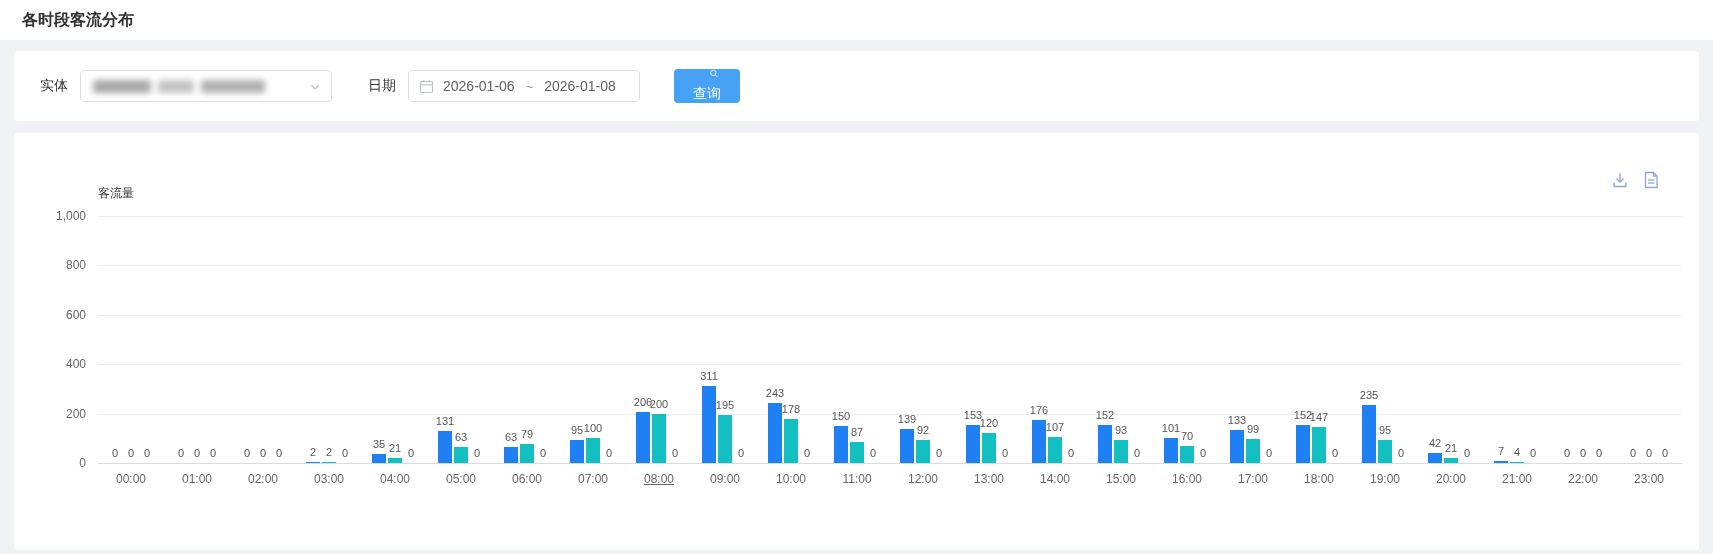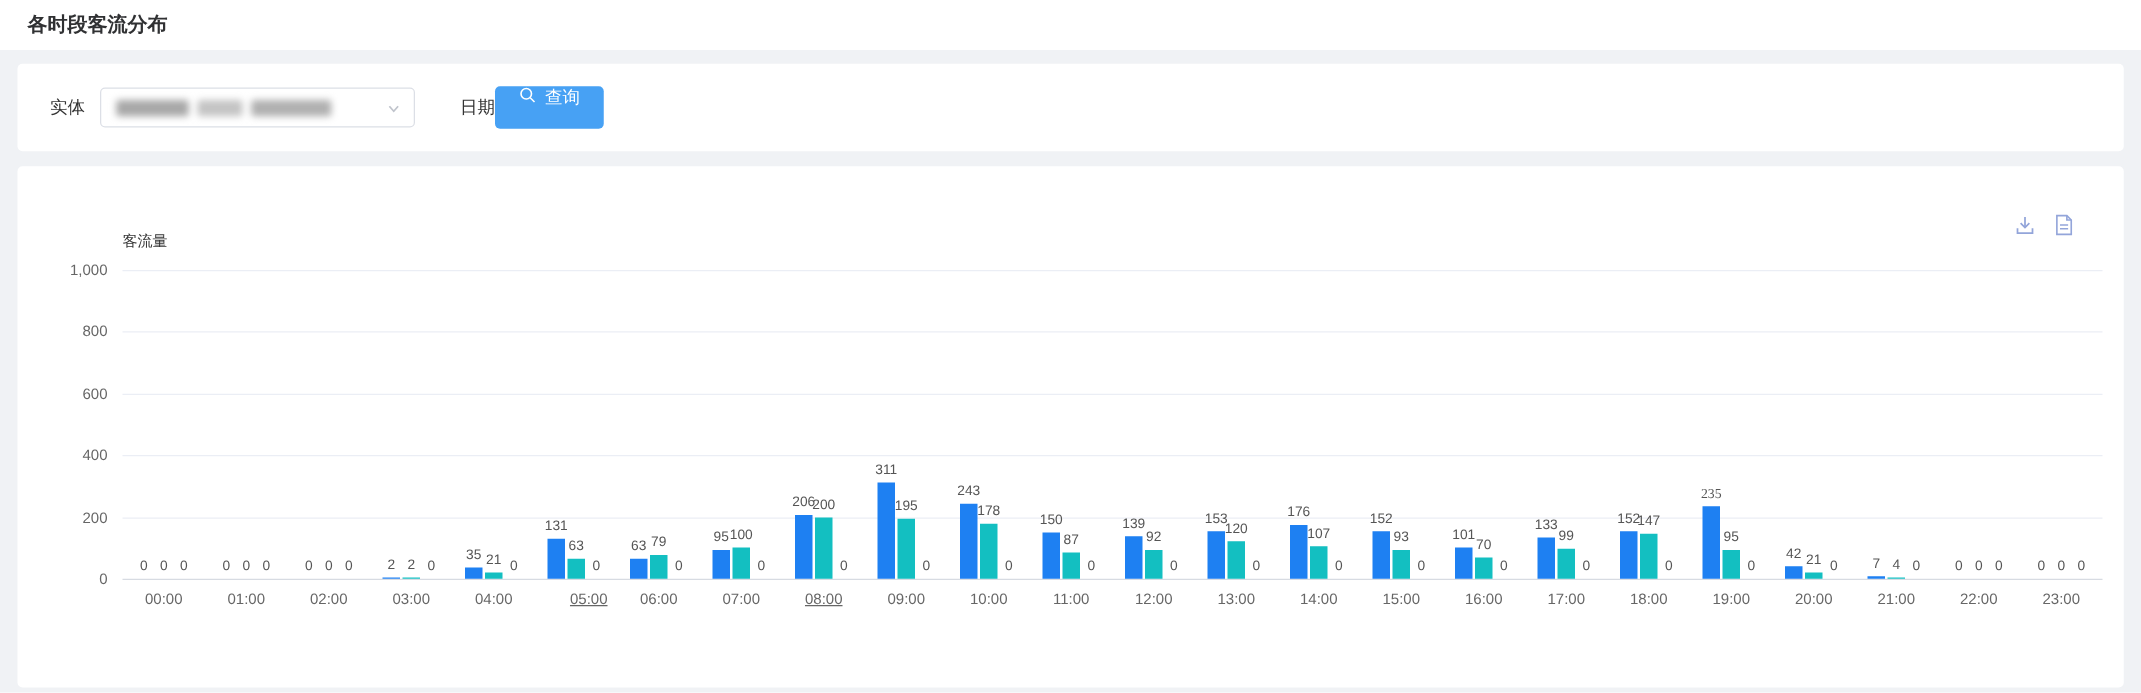--- a/index.html
+++ b/index.html
@@ -33,24 +33,25 @@
   .flabel.date { margin-left:36px; }
   .daterange {
     width:232px; height:32px; margin-left:12px;
     border:1px solid #dcdfe6; border-radius:4px; background:#fff;
     display:flex; align-items:center; padding:0 10px; gap:9px; cursor:pointer;
   }
   .daterange .dval { font-size:14px; color:#606266; }
   .daterange .sep { font-size:13px; color:#909399; padding:0 2px; }
 
   .query-btn {
-    height:34px; padding:0 19px;
+    margin-left:34px; height:34px; padding:0 19px;
     border:none; border-radius:4px; color:#fff; font-size:14px;
-    display:flex; align-items:flex-start; gap:7px; cursor:pointer;
+    display:flex; align-items:flex-end; gap:7px; cursor:pointer;
     font-family:inherit;
+    flex-direction:column;
   }
 
   
   .chart-card { margin-top:12px; height:417px; position:relative; }
   .chart-tools { position:absolute; top:38px; right:40px; display:flex; gap:14px; }
   .tool-icon { cursor:pointer; }
 
   .y-axis-title { position:absolute; left:84px; top:52px; font-size:12px; color:#333; }
 
   .plot { position:absolute; left:84px; top:83px; width:1584px; height:247px; }
@@ -79,20 +80,31 @@
         <i></i>
         <i></i>
         <i></i>
       </span>
     <svg class="chev" width="12" height="12" viewBox="0 0 12 12">
       <polyline points="2.5,4 6,8 9.5,4" fill="none" stroke="#c0c4cc" stroke-width="1.4"></polyline>
     </svg>
   </div>
 
   <span class="flabel date">日期</span>
+  <div class="daterange">
+    <svg width="15" height="15" viewBox="0 0 15 15">
+      <rect x="1.5" y="2.5" width="12" height="11" rx="1" fill="none" stroke="#c0c4cc" stroke-width="1.2"></rect>
+      <line x1="1.5" y1="5.8" x2="13.5" y2="5.8" stroke="#c0c4cc" stroke-width="1.2"></line>
+      <line x1="4.8" y1="1" x2="4.8" y2="3.6" stroke="#c0c4cc" stroke-width="1.2"></line>
+      <line x1="10.2" y1="1" x2="10.2" y2="3.6" stroke="#c0c4cc" stroke-width="1.2"></line>
+    </svg>
+    <span class="dval">2026-01-06</span>
+    <span class="sep">~</span>
+    <span class="dval">2026-01-08</span>
+  </div>
 
   <button class="query-btn" id="query-btn" style="background: rgb(71, 161, 244);">
     <svg width="14" height="14" viewBox="0 0 14 14">
       <circle cx="6" cy="6" r="4.2" fill="none" stroke="#fff" stroke-width="1.3"></circle>
       <line x1="9.2" y1="9.2" x2="12.6" y2="12.6" stroke="#fff" stroke-width="1.3"></line>
     </svg>
     <span>查询</span>
   </button>
 </div>
 
@@ -143,21 +155,21 @@
       <div class="vlabel" style="left: 215px; bottom: 5.5px;">2</div>
       <div class="bar" style="left: 224px; width: 14px; height: 1.5px; background: rgb(19, 191, 193);"></div>
       <div class="vlabel" style="left: 231px; bottom: 5.5px;">2</div>
       <div class="vlabel" style="left: 247px; bottom: 4px;">0</div>
       <div class="xtick" style="left: 297px;">04:00</div>
       <div class="bar" style="left: 274px; width: 14px; height: 8.645px; background: rgb(30, 128, 242);"></div>
       <div class="vlabel" style="left: 281px; bottom: 12.645px;">35</div>
       <div class="bar" style="left: 290px; width: 14px; height: 5.187px; background: rgb(19, 191, 193);"></div>
       <div class="vlabel" style="left: 297px; bottom: 9.187px;">21</div>
       <div class="vlabel" style="left: 313px; bottom: 4px;">0</div>
-      <div class="xtick" style="left: 373px; text-decoration: underline;">05:00</div>
+      <div class="xtick" style="left: 363px;">05:00</div>
       <div class="bar" style="left: 340px; width: 14px; height: 32.357px; background: rgb(30, 128, 242);"></div>
       <div class="vlabel" style="left: 347px; bottom: 36.357px;">131</div>
       <div class="bar" style="left: 356px; width: 14px; height: 15.561px; background: rgb(19, 191, 193);"></div>
       <div class="vlabel" style="left: 363px; bottom: 19.561px;">63</div>
       <div class="vlabel" style="left: 379px; bottom: 4px;">0</div>
       <div class="xtick" style="left: 429px;">06:00</div>
       <div class="bar" style="left: 406px; width: 14px; height: 15.561px; background: rgb(30, 128, 242);"></div>
       <div class="vlabel" style="left: 413px; bottom: 19.561px;">63</div>
       <div class="bar" style="left: 422px; width: 14px; height: 19.513px; background: rgb(19, 191, 193);"></div>
       <div class="vlabel" style="left: 429px; bottom: 23.513px;">79</div>
@@ -229,21 +241,21 @@
       <div class="vlabel" style="left: 1155px; bottom: 28.453px;">99</div>
       <div class="vlabel" style="left: 1171px; bottom: 4px;">0</div>
       <div class="xtick" style="left: 1221px; text-align: right;">18:00</div>
       <div class="bar" style="left: 1198px; width: 14px; height: 37.544px; background: rgb(30, 128, 242);"></div>
       <div class="vlabel" style="left: 1205px; bottom: 41.544px;">152</div>
       <div class="bar" style="left: 1214px; width: 14px; height: 36.309px; background: rgb(19, 191, 193);"></div>
       <div class="vlabel" style="left: 1221px; bottom: 40.309px;">147</div>
       <div class="vlabel" style="left: 1237px; bottom: 4px;">0</div>
       <div class="xtick" style="left: 1287px;">19:00</div>
       <div class="bar" style="left: 1264px; width: 14px; height: 58.045px; background: rgb(30, 128, 242);"></div>
-      <div class="vlabel" style="left: 1271px; bottom: 62.045px; font-family: Liberation Serif, serif;">235</div>
+      <div class="vlabel" style="left: 1271px; bottom: 62.045px;">235</div>
       <div class="bar" style="left: 1280px; width: 14px; height: 23.465px; background: rgb(19, 191, 193);"></div>
       <div class="vlabel" style="left: 1287px; bottom: 27.465px;">95</div>
       <div class="vlabel" style="left: 1303px; bottom: 4px;">0</div>
       <div class="xtick" style="left: 1353px;">20:00</div>
       <div class="bar" style="left: 1330px; width: 14px; height: 10.374px; background: rgb(30, 128, 242);"></div>
       <div class="vlabel" style="left: 1337px; bottom: 14.374px;">42</div>
       <div class="bar" style="left: 1346px; width: 14px; height: 5.187px; background: rgb(19, 191, 193);"></div>
       <div class="vlabel" style="left: 1353px; bottom: 9.187px;">21</div>
       <div class="vlabel" style="left: 1369px; bottom: 4px;">0</div>
       <div class="xtick" style="left: 1419px;">21:00</div>

